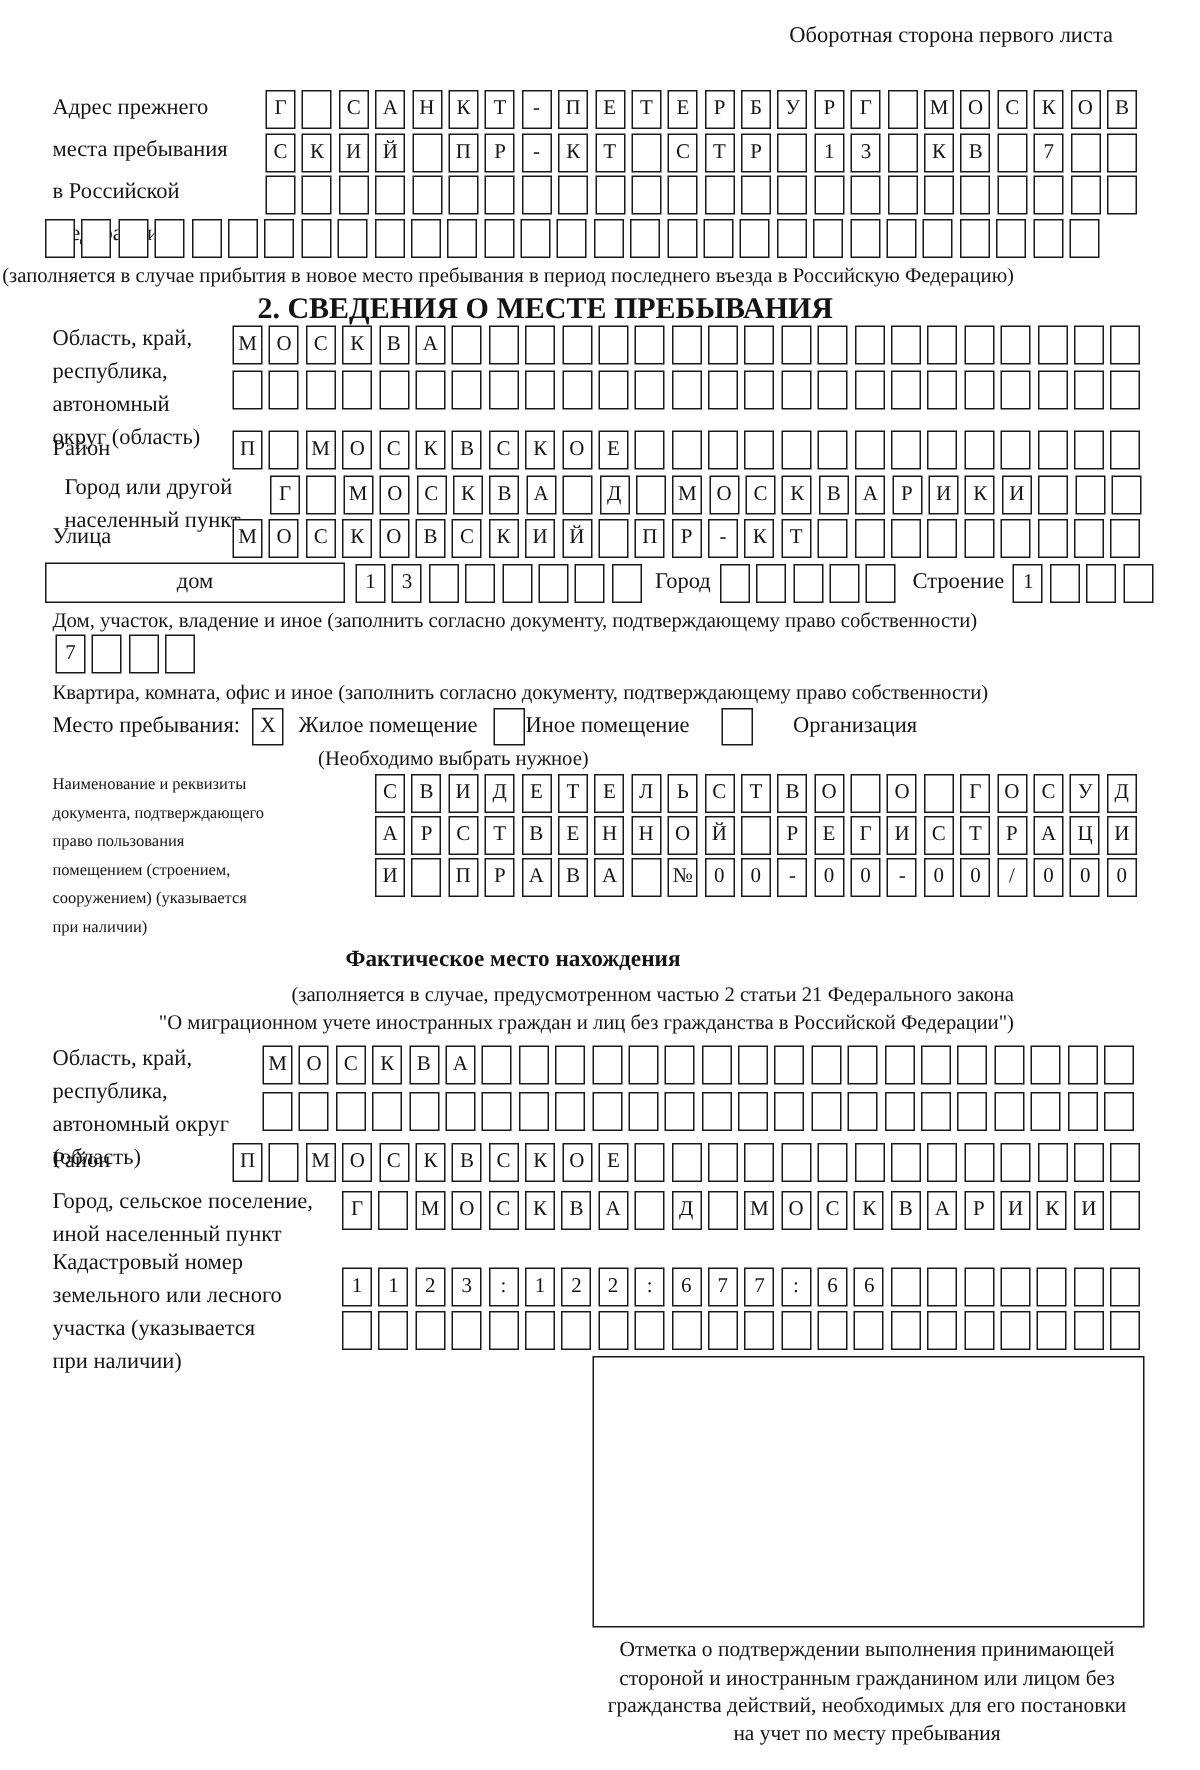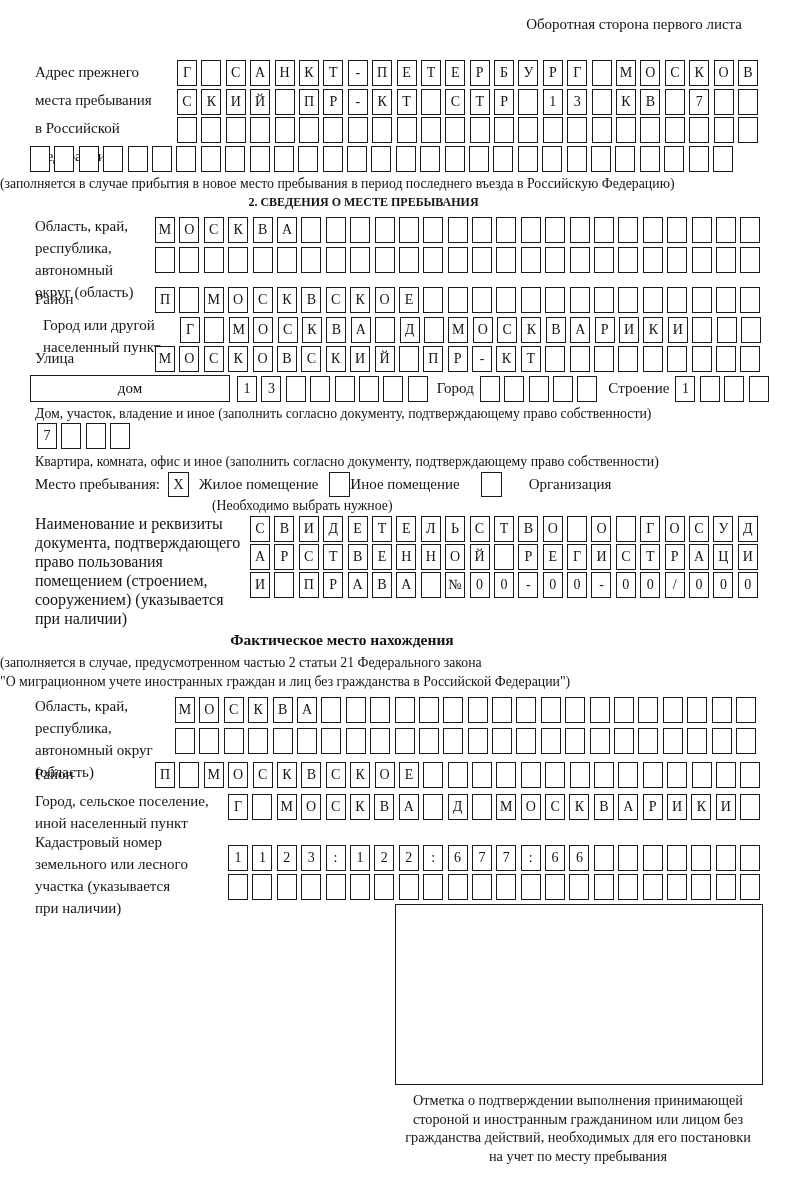--- a/index.html
+++ b/index.html
@@ -2,28 +2,28 @@
 <html><head>
 <meta charset="utf-8">
 <style>
   *{margin:0;padding:0;box-sizing:border-box}
   html,body{width:800px;height:1180px}
   body{background:#ffffff;color:#141414;font-family:"Liberation Serif",serif;position:relative;overflow:hidden}
   .abs{position:absolute}
   .hdr{position:absolute;top:16px;right:58px;font-size:15px}
   .lbl{position:absolute;font-size:15px;line-height:22px;white-space:pre-line}
   .lbl.lh28{line-height:28px}
-  .lbl.lh19{font-size:16px;line-height:19px}
+  .lbl.lh19{font-size:11px;line-height:19px}
   .grid{position:absolute;display:flex;flex-direction:column;gap:4px}
   .grid.g2{gap:2.6px}
   .cellrow{display:flex;gap:4.4px}
   .cell{flex:0 0 20px;width:20px;height:26px;border:1.7px solid #1a1a1a;display:flex;align-items:center;justify-content:center;font-size:14px;background:#fff}
   .note{position:absolute;font-size:13.8px}
-  .center{left:0;width:800px;text-align:left}
-  .h2{position:absolute;left:0;width:727px;text-align:center;font-weight:bold;font-size:12px}
+  .center{left:0;width:676px;text-align:right}
+  .h2{position:absolute;left:0;width:727px;text-align:center;font-weight:bold;font-size:20px}
   .h3{position:absolute;left:0;width:684px;text-align:center;font-weight:bold;font-size:15.5px}
   .flexrow{position:absolute;display:flex;align-items:center}
   .wbox{border:1.7px solid #1a1a1a;height:27px;display:flex;align-items:center;justify-content:center;font-size:15px;background:#fff}
   .inlinelbl{font-size:15px}
   .cb{width:21px;height:25px;border:1.7px solid #1a1a1a;display:flex;align-items:center;justify-content:center;font-size:14.5px;background:#fff}
   .bigbox{position:absolute;border:1.7px solid #1a1a1a;background:#fff}
   .caption{position:absolute;font-size:14.3px;line-height:18.5px;text-align:center;white-space:pre-line}
 </style>
 </head>
 <body>

